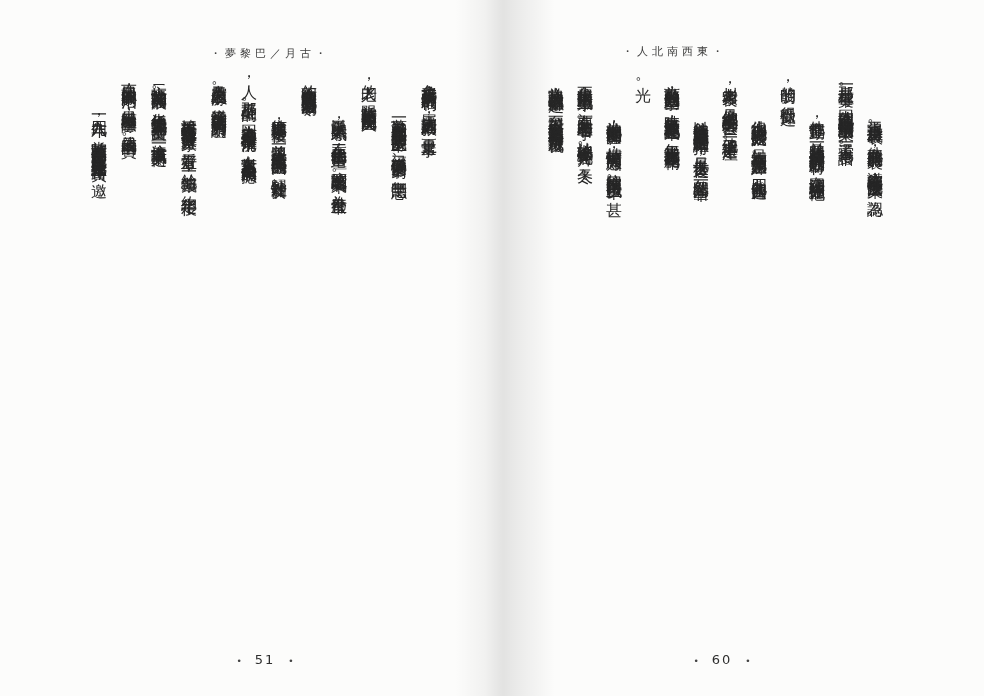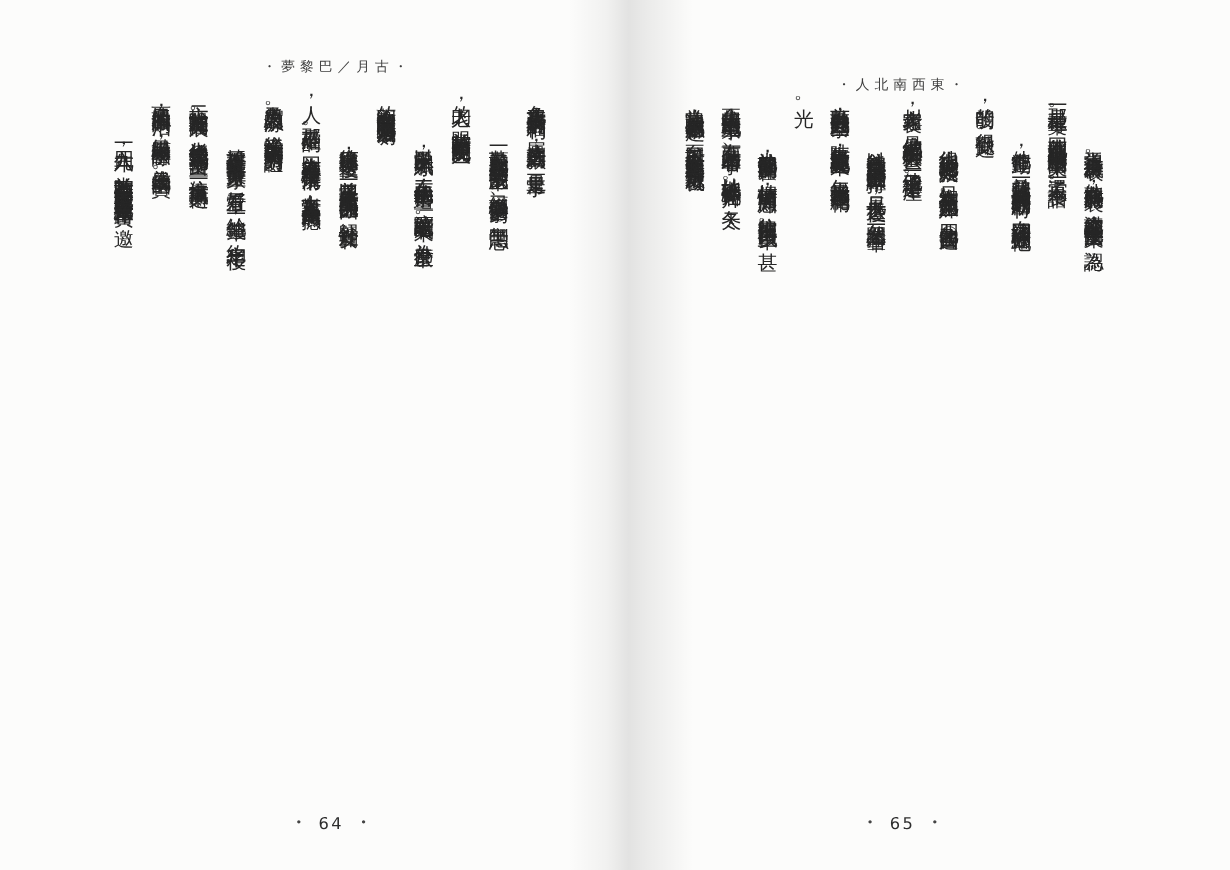--- a/index.html
+++ b/index.html
@@ -24,21 +24,21 @@
   .page-left{left:0;}
   .page-right{left:492px;}
 
   .running-head{
     position:absolute;
     font-size:11px;
     color:#3c3c3c;
     letter-spacing:4px;
     white-space:nowrap;
   }
-  .page-right .running-head{top:60px;left:130px;width:200px;text-align:center;font-family:Liberation Serif, serif;}
+  .page-right .running-head{top:44px;left:130px;width:200px;font-family:Liberation Serif, serif;}
   .page-left  .running-head{top:46px;left:170px;width:200px;text-align:center;}
 
   .page-body{
     position:absolute;
     writing-mode:vertical-rl;
     -webkit-writing-mode:vertical-rl;
     height:614px;
     font-size:16px;
     letter-spacing:1px;
     color:#262626;
@@ -89,21 +89,21 @@
       <div class="col">川老家奔喪，是他做絲綢生意的大哥去世，他繼承了一筆遺產。</div>
       <div class="col indent">以往的生活費或許是靠兄長定期的匯款維持。兄長去世之後，忽然間捧着一筆</div>
       <div class="col">為數可觀的錢回到巴黎，一時裏毫無顧慮地亂花起來，一年光景就把那筆錢花個精</div>
       <div class="col">光。</div>
       <div class="col indent">由於他毫無節制的揮霍，拮据的情況可想而知，往往窮困得出門以步代車。甚</div>
       <div class="col">至收集用過的地下鐵車票，在票面上貼着印有名字、地址的小紙條充作名片。冬天</div>
       <div class="col">常常連加炭的暖爐都燃不起，至於因付不出老人退休金的相對基金（六十歲後就可</div>
     </div>
 
     <div class="page-num">
-      <span class="dot">•</span><span class="num">65</span><span class="dot">•</span>
+      <span class="dot">•</span><span class="num">60</span><span class="dot">•</span>
     </div>
   </div>
 
   <div class="page page-left">
     <div class="running-head">・夢黎巴／月古・</div>
 
     <div class="page-body">
       <div class="col">免費享受政府付予的福利），屢上法庭遭到罰款，更是常事。</div>
       <div class="col indent">蕭勤於一九六三年在巴黎見到五十多歲的常玉，已經像個憂鬱窮困、毫無鬥志</div>
       <div class="col">的老人，跟當時的藝術界生疏隔閡已久。</div>
@@ -112,18 +112,18 @@
       <div class="col indent">席德進從巴黎返臺後，曾將常玉一生未能成名而至落魄的原因，歸咎於性和女</div>
       <div class="col">人，那是不確的。因為席德進不了解在某種情況下，女人對常玉是生命原始的震撼</div>
       <div class="col">力及靈思的泉源。這從常玉的創作可得到有力的證明。</div>
       <div class="col indent">據說早年有位畫商打算捧一位東方畫家，看好常玉，給他一筆錢，約定半年後</div>
       <div class="col">交二十幅油畫為其開個展。半年後他把錢花光了卻交不出畫，這位畫商一氣之下轉</div>
       <div class="col">而捧日本的滕田嗣治，結果滕田享譽國際，成為日本的國寶。</div>
       <div class="col indent">一九六四年，當時的教育部長黃季陸先生曾匯了四百塊美金給常玉作路費，邀</div>
     </div>
 
     <div class="page-num">
-      <span class="dot">•</span><span class="num">64</span><span class="dot">•</span>
+      <span class="dot">•</span><span class="num">51</span><span class="dot">•</span>
     </div>
   </div>
 
   <div class="gutter-shadow"></div>
 </div>
 
 </body></html>

